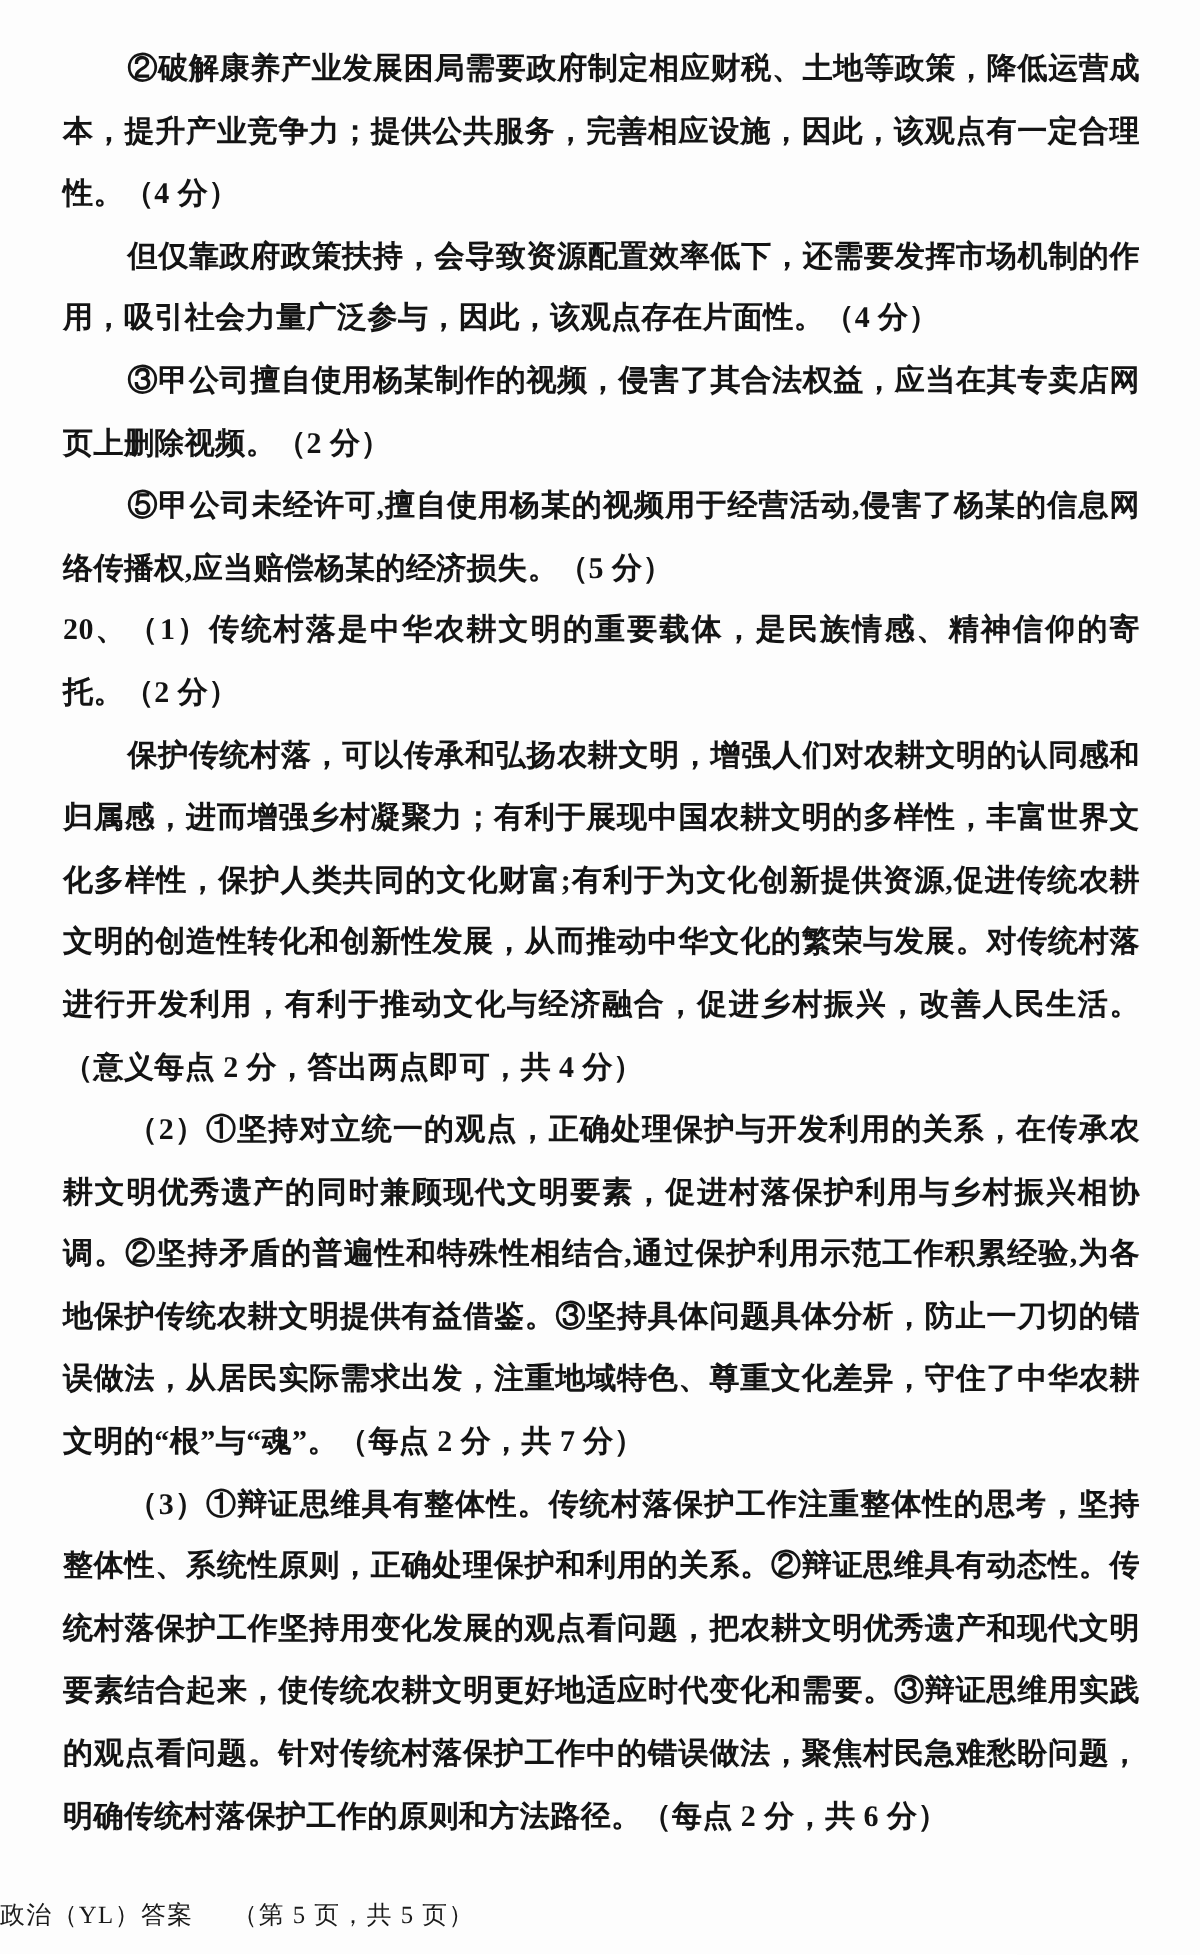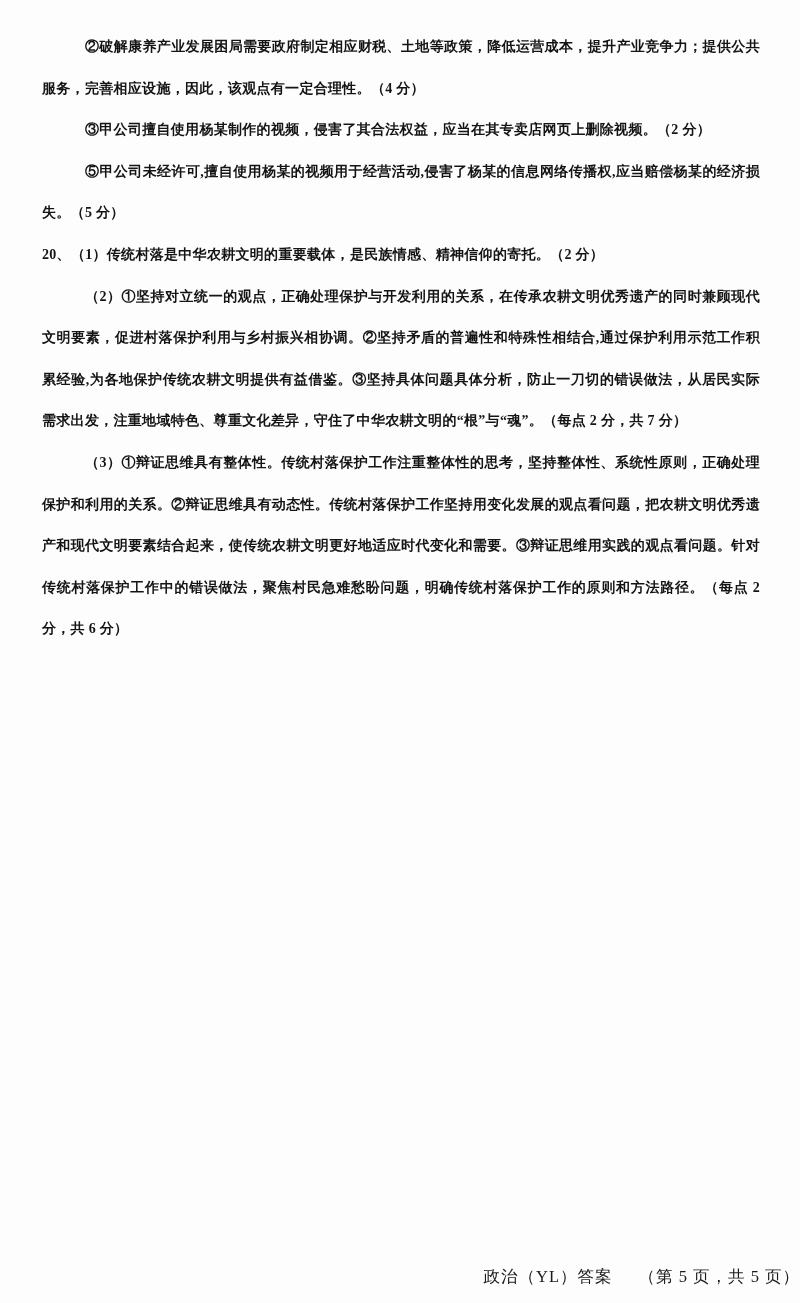--- a/index.html
+++ b/index.html
@@ -19,55 +19,57 @@
   }
   .content {
     position: absolute;
     top: 26px;
     left: 42px;
     right: 40px;
   }
   .content p {
     margin: 0;
     padding: 0;
-    font-size: 14px;
+    font-size: 20px;
     line-height: 41.6px;
     font-weight: 600;
     text-align: justify;
     letter-spacing: 0.3px;
     word-break: break-all;
   }
   .content p.indent {
     text-indent: 43px;
   }
   .footer {
     position: absolute;
     left: 0;
     right: 0;
     top: 1266px;
-    text-align: right;
+    text-align: left;
     font-size: 16.5px;
     font-weight: 400;
     color: #1a1a1a;
     letter-spacing: 1px;
   }
   .footer .gap {
     display: inline-block;
     width: 26px;
   }
 </style>
 </head>
 <body>
 
 <div class="page">
   <main class="content">
     <p class="indent">②破解康养产业发展困局需要政府制定相应财税、土地等政策，降低运营成本，提升产业竞争力；提供公共服务，完善相应设施，因此，该观点有一定合理性。（4 分）</p>
+    <p class="indent">但仅靠政府政策扶持，会导致资源配置效率低下，还需要发挥市场机制的作用，吸引社会力量广泛参与，因此，该观点存在片面性。（4 分）</p>
     <p class="indent">③甲公司擅自使用杨某制作的视频，侵害了其合法权益，应当在其专卖店网页上删除视频。（2 分）</p>
     <p class="indent">⑤甲公司未经许可,擅自使用杨某的视频用于经营活动,侵害了杨某的信息网络传播权,应当赔偿杨某的经济损失。（5 分）</p>
     <p>20、（1）传统村落是中华农耕文明的重要载体，是民族情感、精神信仰的寄托。（2 分）</p>
+    <p class="indent">保护传统村落，可以传承和弘扬农耕文明，增强人们对农耕文明的认同感和归属感，进而增强乡村凝聚力；有利于展现中国农耕文明的多样性，丰富世界文化多样性，保护人类共同的文化财富;有利于为文化创新提供资源,促进传统农耕文明的创造性转化和创新性发展，从而推动中华文化的繁荣与发展。对传统村落进行开发利用，有利于推动文化与经济融合，促进乡村振兴，改善人民生活。（意义每点 2 分，答出两点即可，共 4 分）</p>
     <p class="indent">（2）①坚持对立统一的观点，正确处理保护与开发利用的关系，在传承农耕文明优秀遗产的同时兼顾现代文明要素，促进村落保护利用与乡村振兴相协调。②坚持矛盾的普遍性和特殊性相结合,通过保护利用示范工作积累经验,为各地保护传统农耕文明提供有益借鉴。③坚持具体问题具体分析，防止一刀切的错误做法，从居民实际需求出发，注重地域特色、尊重文化差异，守住了中华农耕文明的“根”与“魂”。（每点 2 分，共 7 分）</p>
     <p class="indent">（3）①辩证思维具有整体性。传统村落保护工作注重整体性的思考，坚持整体性、系统性原则，正确处理保护和利用的关系。②辩证思维具有动态性。传统村落保护工作坚持用变化发展的观点看问题，把农耕文明优秀遗产和现代文明要素结合起来，使传统农耕文明更好地适应时代变化和需要。③辩证思维用实践的观点看问题。针对传统村落保护工作中的错误做法，聚焦村民急难愁盼问题，明确传统村落保护工作的原则和方法路径。（每点 2 分，共 6 分）</p>
   </main>
 
   <footer class="footer">
     <span>政治（YL）答案</span><span class="gap"></span><span>（第 5 页，共 5 页）</span>
   </footer>
 </div>
 
 </body></html>

